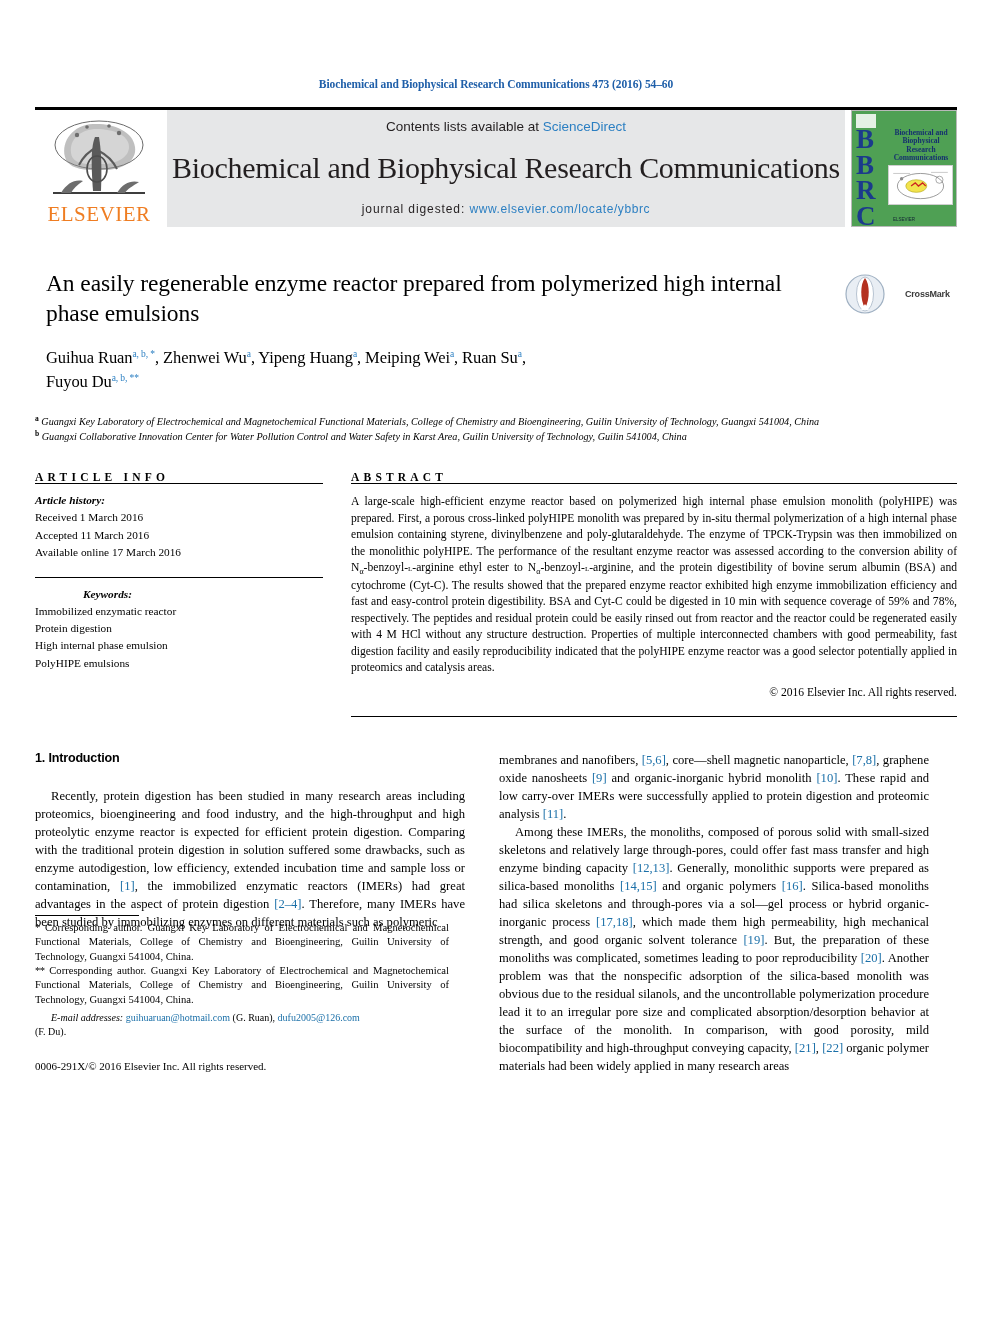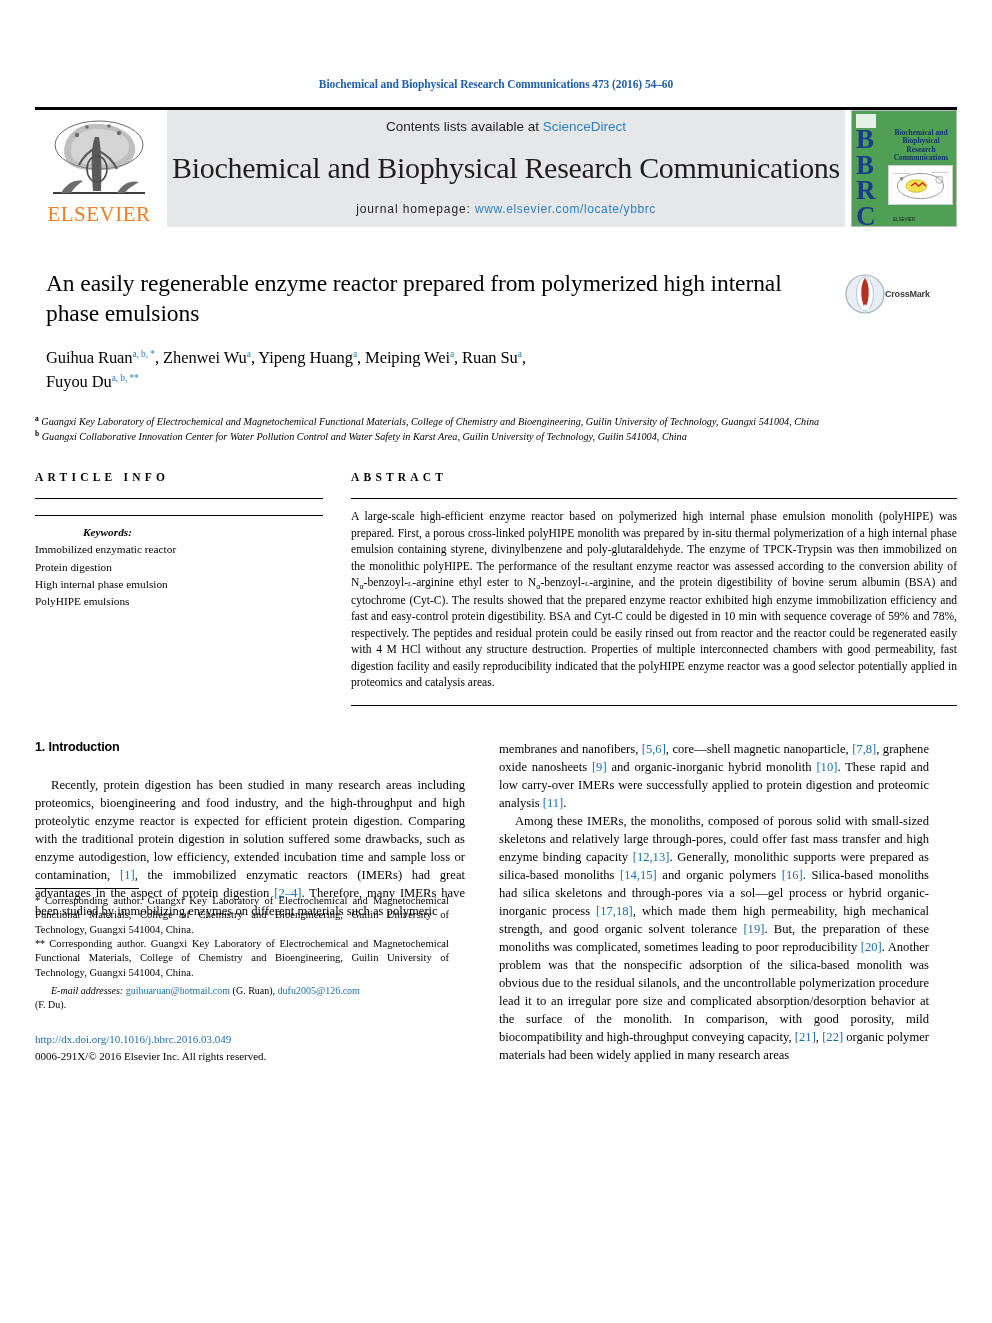--- a/index.html
+++ b/index.html
@@ -132,21 +132,21 @@
     font-family: "Liberation Serif", serif;
     font-size: 16.5px;
     line-height: 1.45;
     margin-top: 17px;
     letter-spacing: -0.1px;
   }
   .authors sup { color: #2b7fc2; font-size: 9.5px; vertical-align: super; }
   .crossmark {
     position: absolute; right: 0; top: 2px;
     width: 112px; height: 46px;
-    display: flex; align-items: center; gap: 0;
+    display: flex; align-items: center; gap: 20px;
   }
   .cm-badge { width: 40px; height: 40px; position: relative; }
   .cm-text {
     font-family: "Liberation Sans", sans-serif;
     font-size: 9px; font-weight: bold; color: #3b3b3b; letter-spacing: -0.2px;
   }
 
   
   .affils { margin-top: 20px; }
   .affil {
@@ -164,21 +164,21 @@
     display: flex;
     gap: 28px;
   }
   .col-info { width: 288px; flex: 0 0 288px; }
   .col-abstract { flex: 1 1 auto; }
   .sec-head {
     font-family: "Liberation Serif", serif;
     font-size: 11.5px;
     font-weight: bold;
     letter-spacing: 4.2px;
-    margin-bottom: 15px;
+    margin-bottom: 0;
   }
   .hr-thin { border-top: 1px solid #000; }
   .hr-thick { border-top: 1.6px solid #000; }
   .hist-block { padding-top: 8px; font-size: 11.3px; line-height: 1.52; }
   .hist-block .it { font-style: italic; font-weight: bold; }
   .kw-sep { margin-top: 16px; }
   .kw-block { padding-top: 8px; font-size: 11.3px; line-height: 1.52; }
   .kw-block .it { font-style: italic; font-weight: bold; margin-left: 48px; }
 
   .abstract-body {
@@ -269,21 +269,21 @@
       </svg>
       <div class="elsevier-word">ELSEVIER</div>
     </div>
 
     <div class="masthead-center">
       <div class="contents-line">
         <span>Contents lists available at </span><span class="sd">ScienceDirect</span>
       </div>
       <div class="journal-title">Biochemical and Biophysical Research Communications</div>
       <div class="homepage-line">
-        <span>journal homepage: </span><span class="url">www.elsevier.com/locate/ybbrc</span>
+        <span>journal digested: </span><span class="url">www.elsevier.com/locate/ybbrc</span>
       </div>
     </div>
 
     <div class="cover">
       <div class="cover-els"></div>
       <div class="cover-bbrc">B<br>B<br>R<br>C</div>
       <div class="cover-title">Biochemical and Biophysical Research Communications</div>
       <div class="cover-pic">
         <svg viewBox="0 0 60 34" width="100%" height="100%">
           <ellipse cx="30" cy="18" rx="22" ry="12" fill="none" stroke="#7a7a7a" stroke-width="0.7"></ellipse>
@@ -332,35 +332,42 @@
       <sup>b</sup>
       <span>Guangxi Collaborative Innovation Center for Water Pollution Control and Water Safety in Karst Area, Guilin University of Technology, Guilin 541004, China</span>
     </div>
   </div>
 
   <div class="info-abstract">
 
     <div class="col-info">
       <div class="sec-head">ARTICLE INFO</div>
       <div class="hr-thick"></div>
+      <div class="hist-block">
+        <div class="it">Article history:</div>
+        <div>Received 1 March 2016</div>
+        <div>Accepted 11 March 2016</div>
+        <div>Available online 17 March 2016</div>
+      </div>
       <div class="hr-thin kw-sep"></div>
       <div class="kw-block">
         <div class="it">Keywords:</div>
         <div>Immobilized enzymatic reactor</div>
         <div>Protein digestion</div>
         <div>High internal phase emulsion</div>
         <div>PolyHIPE emulsions</div>
       </div>
     </div>
 
     <div class="col-abstract">
       <div class="sec-head">ABSTRACT</div>
       <div class="hr-thick"></div>
       <div class="abstract-body">
         <p><span>A large-scale high-efficient enzyme reactor based on polymerized high internal phase emulsion monolith (polyHIPE) was prepared. First, a porous cross-linked polyHIPE monolith was prepared by in-situ thermal polymerization of a high internal phase emulsion containing styrene, divinylbenzene and poly-glutaraldehyde. The enzyme of TPCK-Trypsin was then immobilized on the monolithic polyHIPE. The performance of the resultant enzyme reactor was assessed according to the conversion ability of N</span><sub class="small">α</sub><span>-benzoyl-</span><span class="sc">l</span><span>-arginine ethyl ester to N</span><sub class="small">α</sub><span>-benzoyl-</span><span class="sc">l</span><span>-arginine, and the protein digestibility of bovine serum albumin (BSA) and cytochrome (Cyt-C). The results showed that the prepared enzyme reactor exhibited high enzyme immobilization efficiency and fast and easy-control protein digestibility. BSA and Cyt-C could be digested in 10 min with sequence coverage of 59% and 78%, respectively. The peptides and residual protein could be easily rinsed out from reactor and the reactor could be regenerated easily with 4 M HCl without any structure destruction. Properties of multiple interconnected chambers with good permeability, fast digestion facility and easily reproducibility indicated that the polyHIPE enzyme reactor was a good selector potentially applied in proteomics and catalysis areas.</span></p>
+        <div class="copyright">© 2016 Elsevier Inc. All rights reserved.</div>
       </div>
       <div class="abs-bottom-rule"></div>
     </div>
   </div>
 
   <div class="body-cols">
 
     <div class="bcol">
       <div class="intro-head">1. Introduction</div>
       <p class="btext" style="text-indent:16px"><span>Recently, protein digestion has been studied in many research areas including proteomics, bioengineering and food industry, and the high-throughput and high proteolytic enzyme reactor is expected for efficient protein digestion. Comparing with the traditional protein digestion in solution suffered some drawbacks, such as enzyme autodigestion, low efficiency, extended incubation time and sample loss or contamination, </span><span class="ref">[1]</span><span>, the immobilized enzymatic reactors (IMERs) had great advantages in the aspect of protein digestion </span><span class="ref">[2–4]</span><span>. Therefore, many IMERs have been studied by immobilizing enzymes on different materials such as polymeric</span></p>
@@ -370,21 +377,20 @@
         <p class="fn"><span class="star">*</span><span> Corresponding author. Guangxi Key Laboratory of Electrochemical and Magnetochemical Functional Materials, College of Chemistry and Bioengineering, Guilin University of Technology, Guangxi 541004, China.</span></p>
         <p class="fn"><span class="star">**</span><span> Corresponding author. Guangxi Key Laboratory of Electrochemical and Magnetochemical Functional Materials, College of Chemistry and Bioengineering, Guilin University of Technology, Guangxi 541004, China.</span></p>
         <p class="fn-email">
           <span class="lbl" style="padding-left:16px">E-mail addresses:</span>
           <span class="link">guihuaruan@hotmail.com</span>
           <span>(G. Ruan),</span>
           <span class="link">dufu2005@126.com</span><br>
           <span>(F. Du).</span>
         </p>
         <div class="doi-block">
-          <div class="doi">http://dx.doi.org/10.1016/j.bbrc.2016.03.049</div>
           <div class="issn">0006-291X/© 2016 Elsevier Inc. All rights reserved.</div>
         </div>
       </div>
     </div>
 
     <div class="bcol">
       <p class="btext"><span>membranes and nanofibers, </span><span class="ref">[5,6]</span><span>, core—shell magnetic nanoparticle, </span><span class="ref">[7,8]</span><span>, graphene oxide nanosheets </span><span class="ref">[9]</span><span> and organic-inorganic hybrid monolith </span><span class="ref">[10]</span><span>. These rapid and low carry-over IMERs were successfully applied to protein digestion and proteomic analysis </span><span class="ref">[11]</span><span>.</span></p>
 
       <p class="btext"><span>Among these IMERs, the monoliths, composed of porous solid with small-sized skeletons and relatively large through-pores, could offer fast mass transfer and high enzyme binding capacity </span><span class="ref">[12,13]</span><span>. Generally, monolithic supports were prepared as silica-based monoliths </span><span class="ref">[14,15]</span><span> and organic polymers </span><span class="ref">[16]</span><span>. Silica-based monoliths had silica skeletons and through-pores via a sol—gel process or hybrid organic-inorganic process </span><span class="ref">[17,18]</span><span>, which made them high permeability, high mechanical strength, and good organic solvent tolerance </span><span class="ref">[19]</span><span>. But, the preparation of these monoliths was complicated, sometimes leading to poor reproducibility </span><span class="ref">[20]</span><span>. Another problem was that the nonspecific adsorption of the silica-based monolith was obvious due to the residual silanols, and the uncontrollable polymerization procedure lead it to an irregular pore size and complicated absorption/desorption behavior at the surface of the monolith. In comparison, with good porosity, mild biocompatibility and high-throughput conveying capacity, </span><span class="ref">[21]</span><span>, </span><span class="ref">[22]</span><span> organic polymer materials had been widely applied in many research areas</span></p>
     </div>

